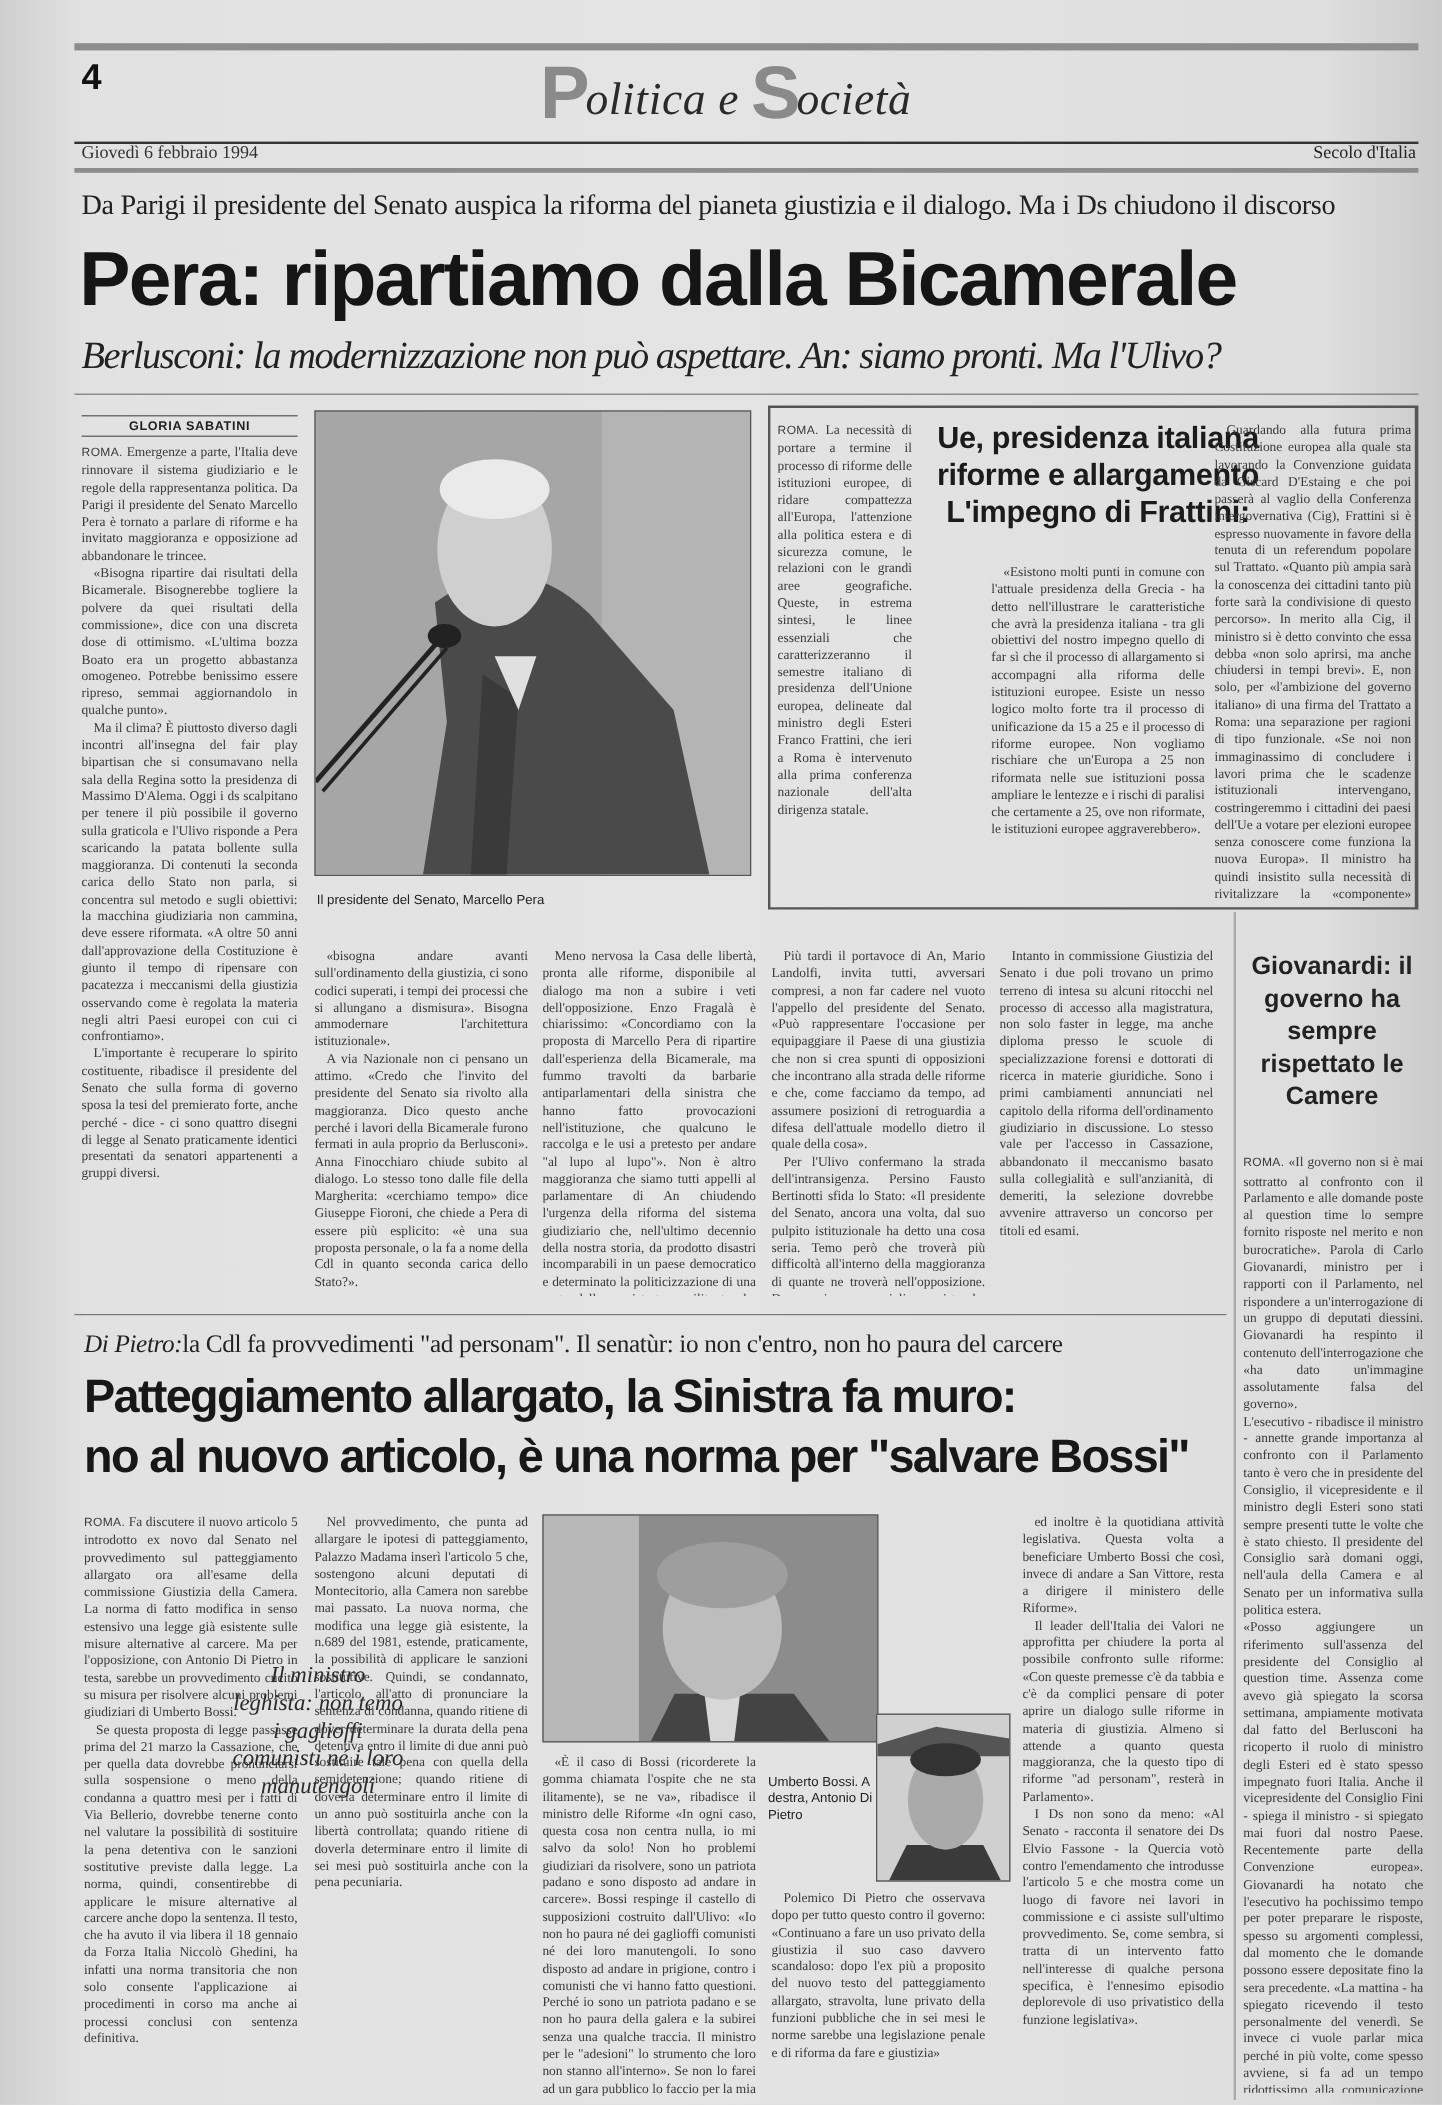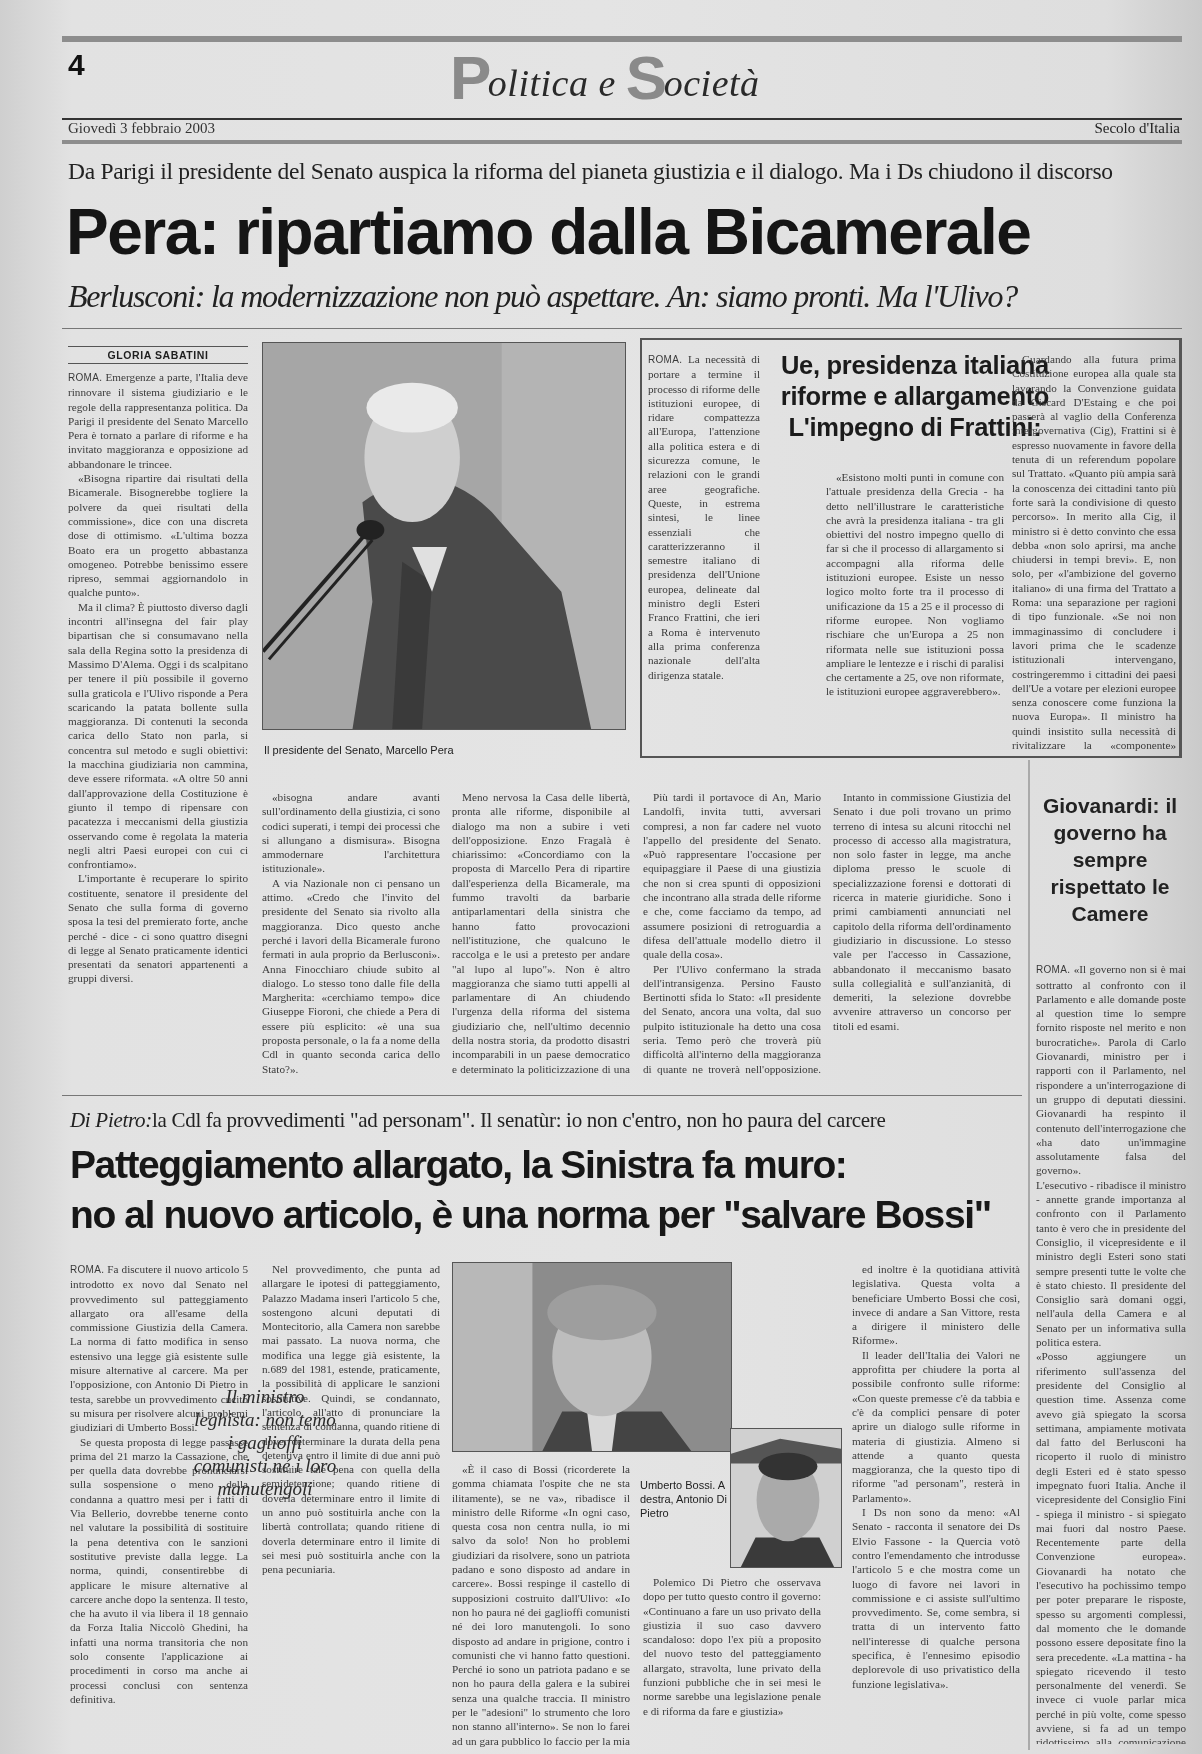--- a/index.html
+++ b/index.html
@@ -58,36 +58,36 @@
   <div class="abs top-rule"></div>
   <div class="abs page-num">4</div>
   <div class="abs section-title">
     <span class="cap">P</span>
     <span class="word">olitica</span>
     <span class="word">e</span>
     <span class="cap">S</span>
     <span>ocietà</span>
   </div>
   <div class="abs mast-rule"></div>
-  <div class="abs mast-date">Giovedì 3 febbraio 2003</div>
+  <div class="abs mast-date">Giovedì 6 febbraio 1994</div>
   <div class="abs mast-paper">Secolo d'Italia</div>
   <div class="abs mast-rule2"></div>
 
   <div class="abs kicker1">Da Parigi il presidente del Senato auspica la riforma del pianeta giustizia e il dialogo. Ma i Ds chiudono il discorso</div>
   <h1 class="abs headline1">Pera: ripartiamo dalla Bicamerale</h1>
   <div class="abs deck1">Berlusconi: la modernizzazione non può aspettare. An: siamo pronti. Ma l'Ulivo?</div>
   <div class="abs sep1"></div>
 
   <div class="abs byline">GLORIA SABATINI</div>
 
   <div class="abs col" style="left:68px; top:370px; width:180px; height:715px;">
     <p style="text-indent:0"><span class="dateline">ROMA.</span> <span>Emergenze a parte, l'Italia deve rinnovare il sistema giudiziario e le regole della rappresentanza politica. Da Parigi il presidente del Senato Marcello Pera è tornato a parlare di riforme e ha invitato maggioranza e opposizione ad abbandonare le trincee.</span></p>
     <p>«Bisogna ripartire dai risultati della Bicamerale. Bisognerebbe togliere la polvere da quei risultati della commissione», dice con una discreta dose di ottimismo. «L'ultima bozza Boato era un progetto abbastanza omogeneo. Potrebbe benissimo essere ripreso, semmai aggiornandolo in qualche punto».</p>
     <p>Ma il clima? È piuttosto diverso dagli incontri all'insegna del fair play bipartisan che si consumavano nella sala della Regina sotto la presidenza di Massimo D'Alema. Oggi i ds scalpitano per tenere il più possibile il governo sulla graticola e l'Ulivo risponde a Pera scaricando la patata bollente sulla maggioranza. Di contenuti la seconda carica dello Stato non parla, si concentra sul metodo e sugli obiettivi: la macchina giudiziaria non cammina, deve essere riformata. «A oltre 50 anni dall'approvazione della Costituzione è giunto il tempo di ripensare con pacatezza i meccanismi della giustizia osservando come è regolata la materia negli altri Paesi europei con cui ci confrontiamo».</p>
-    <p>L'importante è recuperare lo spirito costituente, senatore il presidente del Senato che sulla forma di governo sposa la tesi del premierato forte, anche perché - dice - ci sono quattro disegni di legge al Senato praticamente identici presentati da senatori appartenenti a gruppi diversi.</p>
+    <p>L'importante è recuperare lo spirito costituente, ribadisce il presidente del Senato che sulla forma di governo sposa la tesi del premierato forte, anche perché - dice - ci sono quattro disegni di legge al Senato praticamente identici presentati da senatori appartenenti a gruppi diversi.</p>
   </div>
 
   <div class="abs photo" style="left:262px; top:342px; width:364px; height:388px;">
     <svg viewBox="0 0 364 388" preserveAspectRatio="none">
       <rect width="364" height="388" fill="#a6a6a6"></rect>
       <rect x="240" y="0" width="124" height="388" fill="#b4b4b4"></rect>
       <path d="M100 160 Q170 110 230 170 L300 250 L330 388 L90 388 L110 260 Z" fill="#4a4a4a"></path>
       <path d="M140 220 L170 240 L160 388 L130 388 Z" fill="#3a3a3a"></path>
       <path d="M150 205 L185 205 L170 250 Z" fill="#e0e0e0"></path>
       <ellipse cx="150" cy="115" rx="48" ry="65" fill="#cfcfcf"></ellipse>

